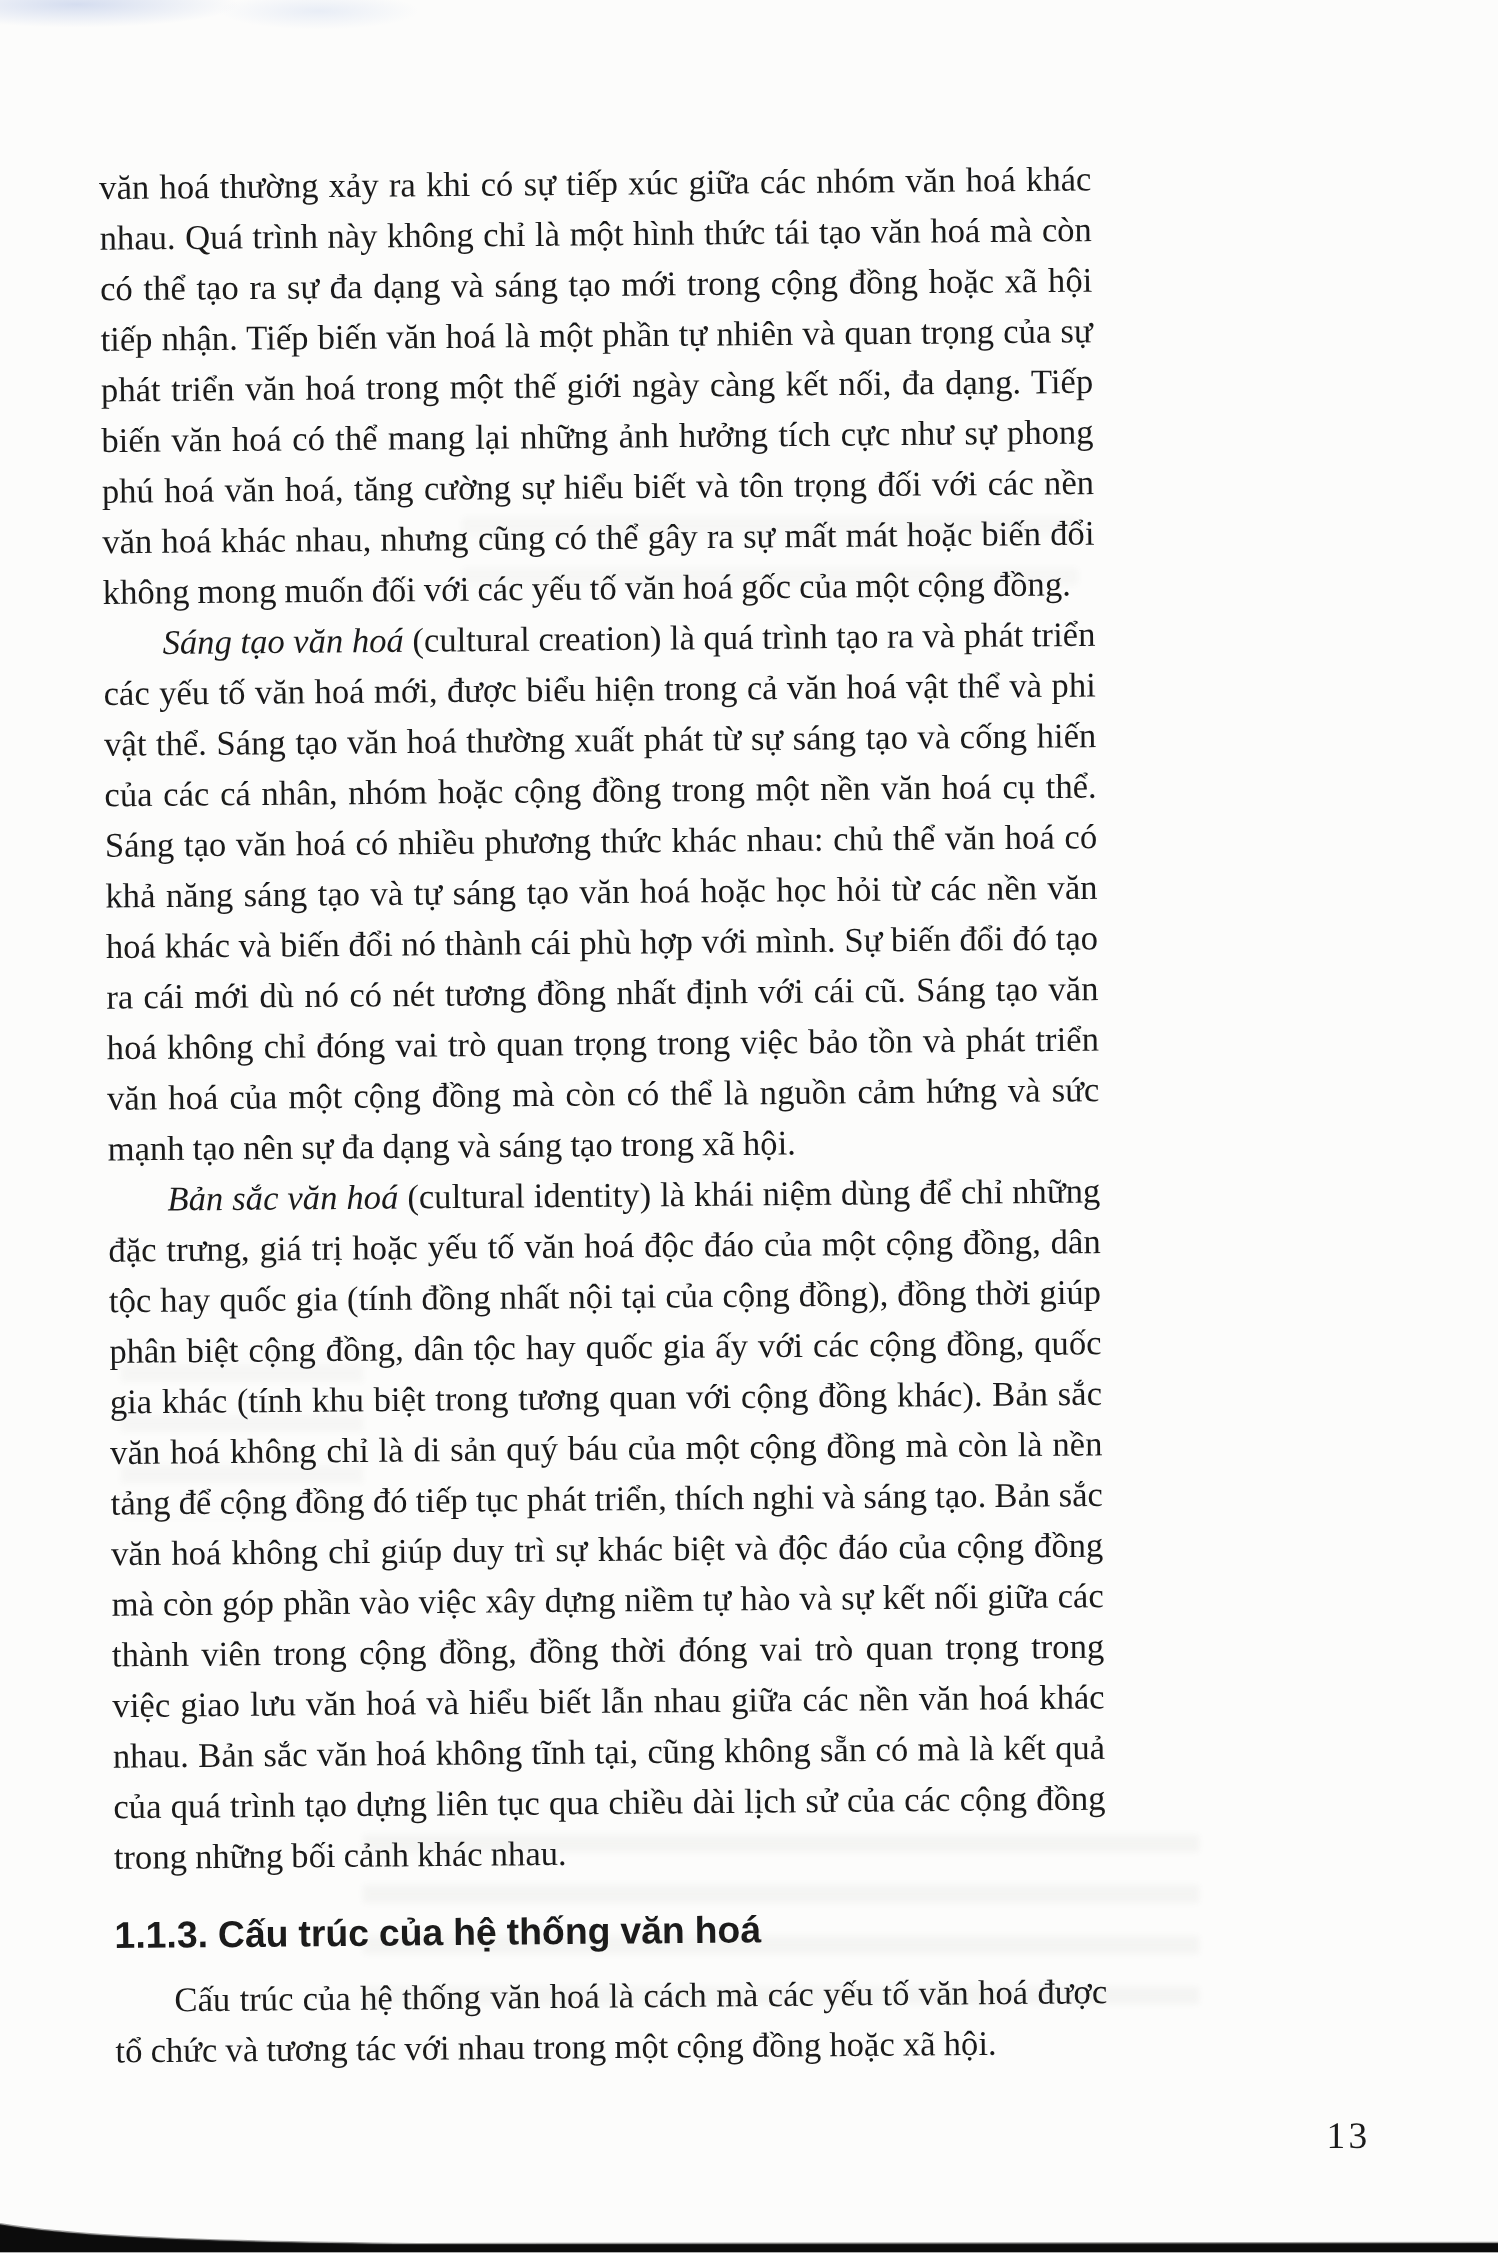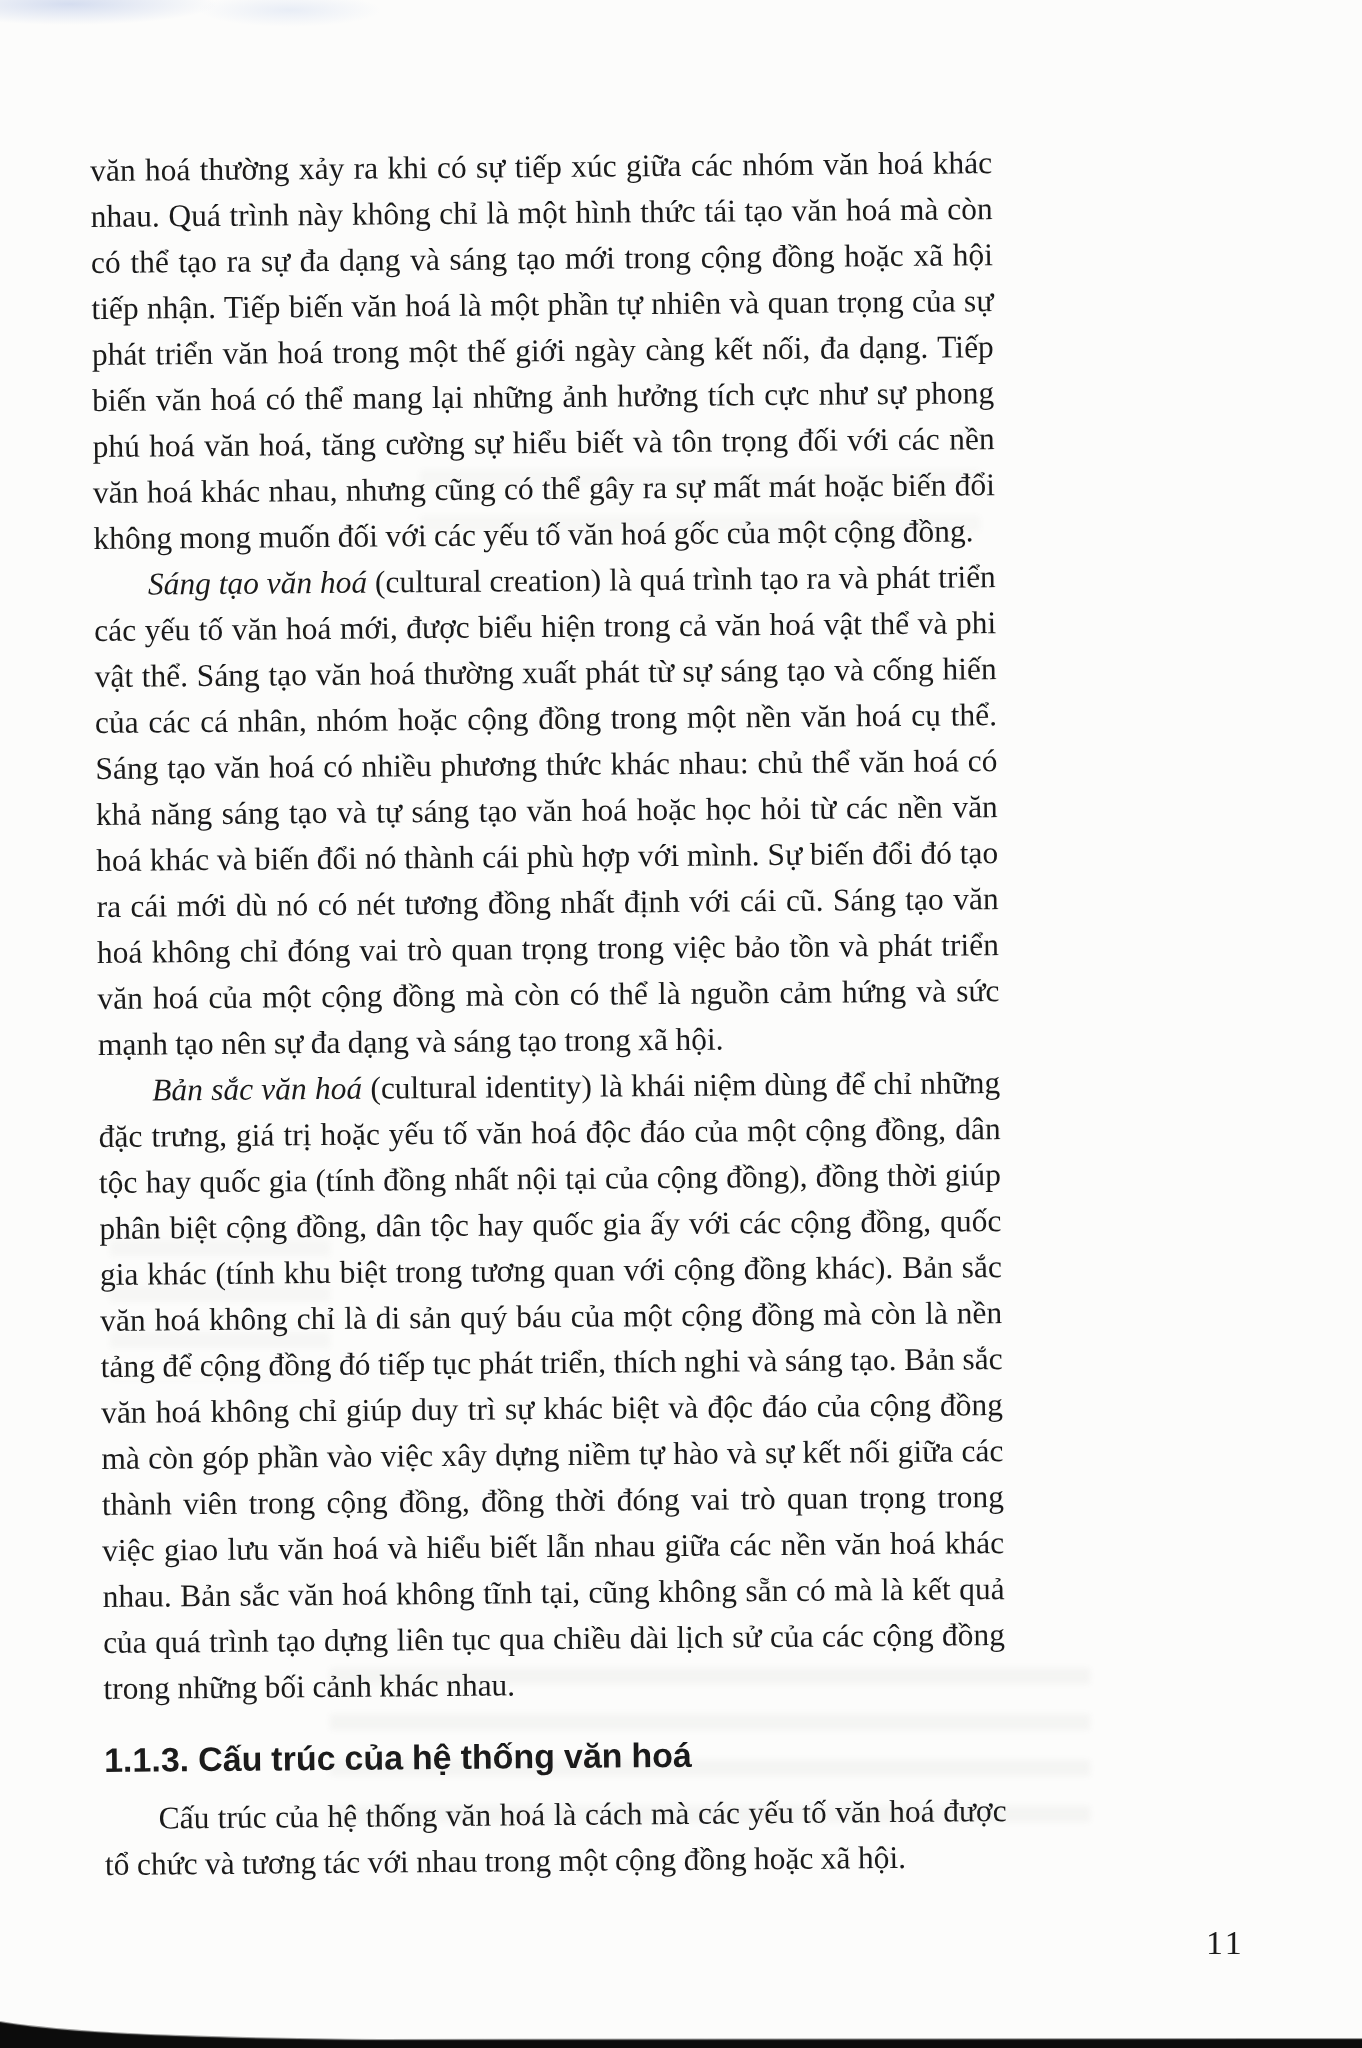--- a/index.html
+++ b/index.html
@@ -87,20 +87,20 @@
     <p class="body-p indent"><span class="lead-italic">Sáng tạo văn hoá</span><span> (cultural creation) là quá trình tạo ra và phát triển các yếu tố văn hoá mới, được biểu hiện trong cả văn hoá vật thể và phi vật thể. Sáng tạo văn hoá thường xuất phát từ sự sáng tạo và cống hiến của các cá nhân, nhóm hoặc cộng đồng trong một nền văn hoá cụ thể. Sáng tạo văn hoá có nhiều phương thức khác nhau: chủ thể văn hoá có khả năng sáng tạo và tự sáng tạo văn hoá hoặc học hỏi từ các nền văn hoá khác và biến đổi nó thành cái phù hợp với mình. Sự biến đổi đó tạo ra cái mới dù nó có nét tương đồng nhất định với cái cũ. Sáng tạo văn hoá không chỉ đóng vai trò quan trọng trong việc bảo tồn và phát triển văn hoá của một cộng đồng mà còn có thể là nguồn cảm hứng và sức mạnh tạo nên sự đa dạng và sáng tạo trong xã hội.</span></p>
 
     <p class="body-p indent"><span class="lead-italic">Bản sắc văn hoá</span><span> (cultural identity) là khái niệm dùng để chỉ những đặc trưng, giá trị hoặc yếu tố văn hoá độc đáo của một cộng đồng, dân tộc hay quốc gia (tính đồng nhất nội tại của cộng đồng), đồng thời giúp phân biệt cộng đồng, dân tộc hay quốc gia ấy với các cộng đồng, quốc gia khác (tính khu biệt trong tương quan với cộng đồng khác). Bản sắc văn hoá không chỉ là di sản quý báu của một cộng đồng mà còn là nền tảng để cộng đồng đó tiếp tục phát triển, thích nghi và sáng tạo. Bản sắc văn hoá không chỉ giúp duy trì sự khác biệt và độc đáo của cộng đồng mà còn góp phần vào việc xây dựng niềm tự hào và sự kết nối giữa các thành viên trong cộng đồng, đồng thời đóng vai trò quan trọng trong việc giao lưu văn hoá và hiểu biết lẫn nhau giữa các nền văn hoá khác nhau. Bản sắc văn hoá không tĩnh tại, cũng không sẵn có mà là kết quả của quá trình tạo dựng liên tục qua chiều dài lịch sử của các cộng đồng trong những bối cảnh khác nhau.</span></p>
 
     <h3 class="section-heading">1.1.3. Cấu trúc của hệ thống văn hoá</h3>
 
     <p class="body-p indent">Cấu trúc của hệ thống văn hoá là cách mà các yếu tố văn hoá được tổ chức và tương tác với nhau trong một cộng đồng hoặc xã hội.</p>
 
   </div>
 
-  <div class="page-number">11</div>
+  <div class="page-number">13</div>
 
   <svg class="bottom-edge" viewBox="0 0 1362 34" xmlns="http://www.w3.org/2000/svg">
     <path d="M0,8 C 60,18 160,24 380,26 L 1362,25 L 1362,34 L 0,34 Z" fill="#0c0c0c"></path>
     <path d="M0,8 C 60,18 160,24 380,26 L 1362,25" fill="none" stroke="#3a3a3a" stroke-width="2" opacity="0.5"></path>
   </svg>
 
 </div>
 
 </body></html>

